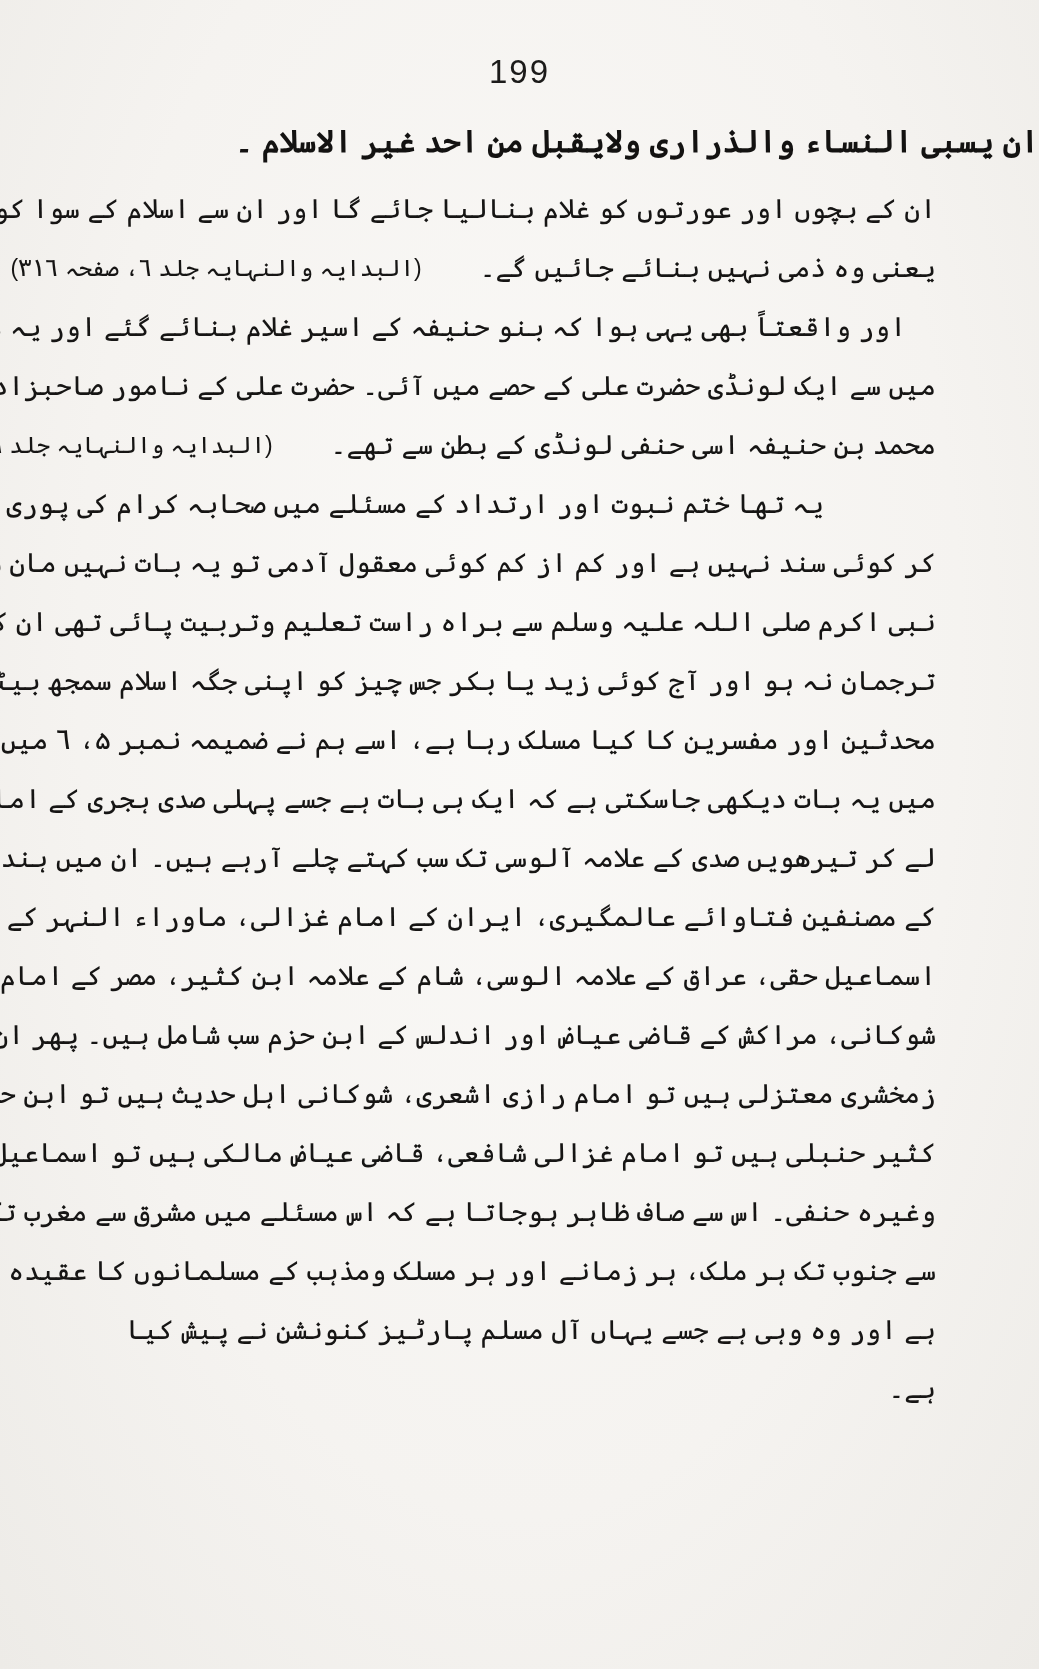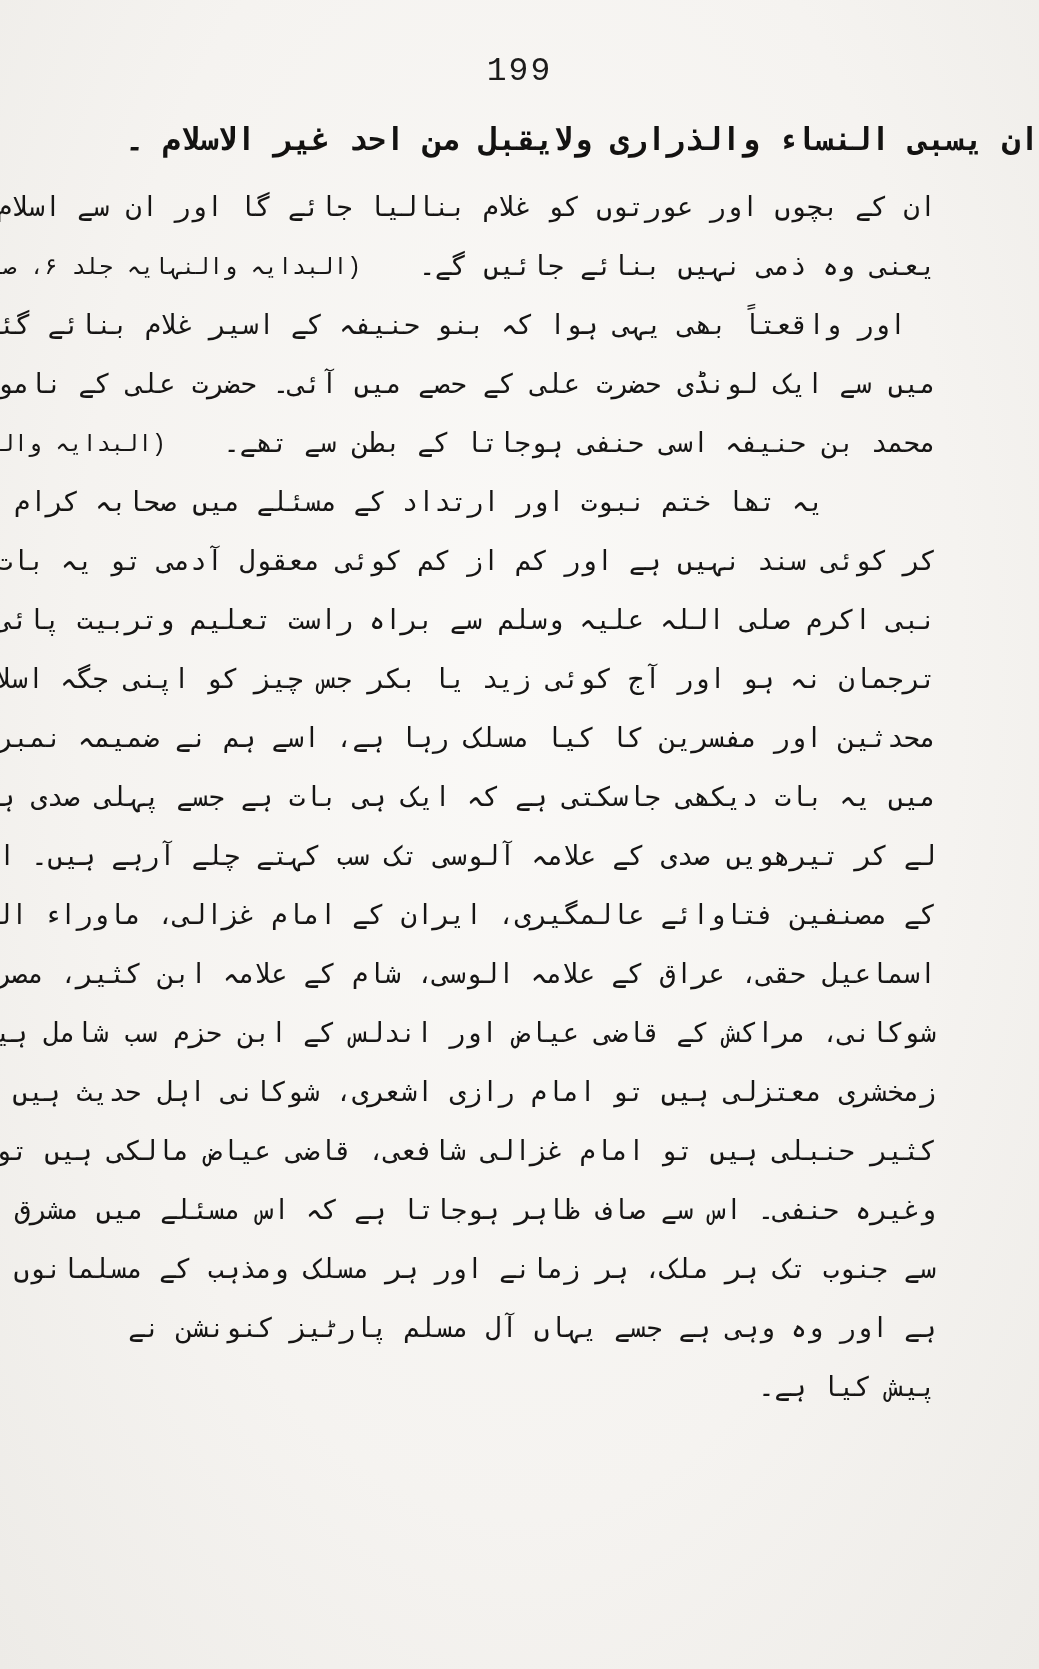--- a/index.html
+++ b/index.html
@@ -8,21 +8,21 @@
     background: #efedea;
   }
   .page {
     position: relative;
     width: 1039px;
     height: 1669px;
     margin: 0 auto;
     background:
       radial-gradient(ellipse at 50% 40%, #faf9f7 0%, #f5f3f0 60%, #edebe7 100%);
     color: #151413;
-    font-family: Liberation Mono, monospace;
+    font-family: Liberation Sans, sans-serif;
     overflow: hidden;
     direction: rtl;
   }
   .page-number {
     padding-top: 50px;
     height: 44px;
     line-height: 44px;
     text-align: center;
     font-size: 33px;
     letter-spacing: 2px;
@@ -78,21 +78,21 @@
 
   <div class="body-text">
       <div class="line"><span class="sentence">ان کے بچوں اور عورتوں کو غلام بنالیا جائے گا اور ان سے اسلام کے سوا کوئی چیز قبول نہ کی جائے گی</span></div>
       <div class="line cite-line">
         <span class="sentence">یعنی وہ ذمی نہیں بنائے جائیں گے۔</span>
         <span class="cite">(البدایہ والنہایہ جلد ۶، صفحہ ۳۱۶)</span>
       </div>
       <div class="line" style="padding-right: 30px;"><span class="sentence">اور واقعتاً بھی یہی ہوا کہ بنو حنیفہ کے اسیر غلام بنائے گئے اور یہ مشہور واقعہ ہے کہ انہی</span></div>
       <div class="line"><span class="sentence">میں سے ایک لونڈی حضرت علی کے حصے میں آئی۔ حضرت علی کے نامور صاحبزادے</span></div>
       <div class="line cite-line">
-        <span class="sentence">محمد بن حنیفہ اسی حنفی ہوجاتا کے بطن سے تھے۔</span>
+        <span class="sentence">محمد بن حنیفہ اسی حنفی لونڈی کے بطن سے تھے۔</span>
         <span class="cite">(البدایہ والنہایہ جلد ۶، صفحہ ۳۲۵)</span>
       </div>
       <div class="line" style="padding-right: 112px;"><span class="sentence">یہ تھا ختم نبوت اور ارتداد کے مسئلے میں صحابہ کرام کی پوری جماعت کا متفقہ فیصلہ۔</span></div>
       <div class="line"><span class="sentence">کر کوئی سند نہیں ہے اور کم از کم کوئی معقول آدمی تو یہ بات نہیں مان سکتا کہ جن لوگوں نے</span></div>
       <div class="line"><span class="sentence">نبی اکرم صلی اللہ علیہ وسلم سے براہ راست تعلیم وتربیت پائی تھی ان کی متفقہ رائے تو اسلام کی صحیح</span></div>
       <div class="line"><span class="sentence">ترجمان نہ ہو اور آج کوئی زید یا بکر جس چیز کو اپنی جگہ اسلام سمجھ بیٹھا ہو وہ اصلی اسلام ہو۔</span></div>
       <div class="line"><span class="sentence">محدثین اور مفسرین کا کیا مسلک رہا ہے، اسے ہم نے ضمیمہ نمبر ۵، ۶ میں پیش کر دیا ہے۔ اس</span></div>
       <div class="line"><span class="sentence">میں یہ بات دیکھی جاسکتی ہے کہ ایک ہی بات ہے جسے پہلی صدی ہجری کے امام ابوحنیفہ سے</span></div>
       <div class="line"><span class="sentence">لے کر تیرھویں صدی کے علامہ آلوسی تک سب کہتے چلے آرہے ہیں۔ ان میں ہندوستان</span></div>
       <div class="line"><span class="sentence">کے مصنفین فتاوائے عالمگیری، ایران کے امام غزالی، ماوراء النہر کے ملا علی قاری، ترکی کے</span></div>

